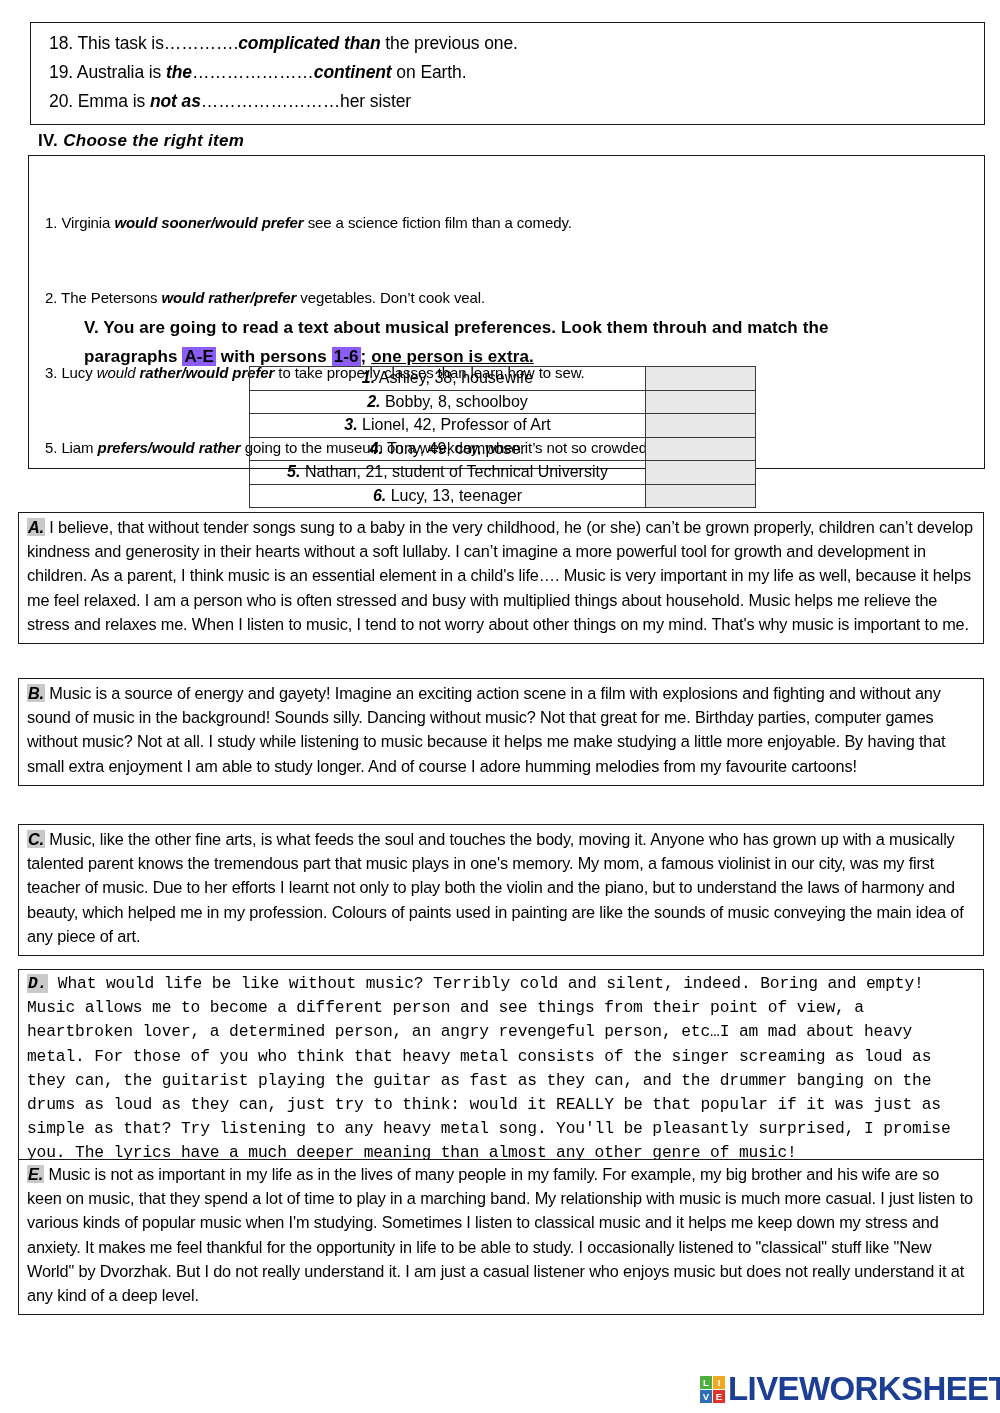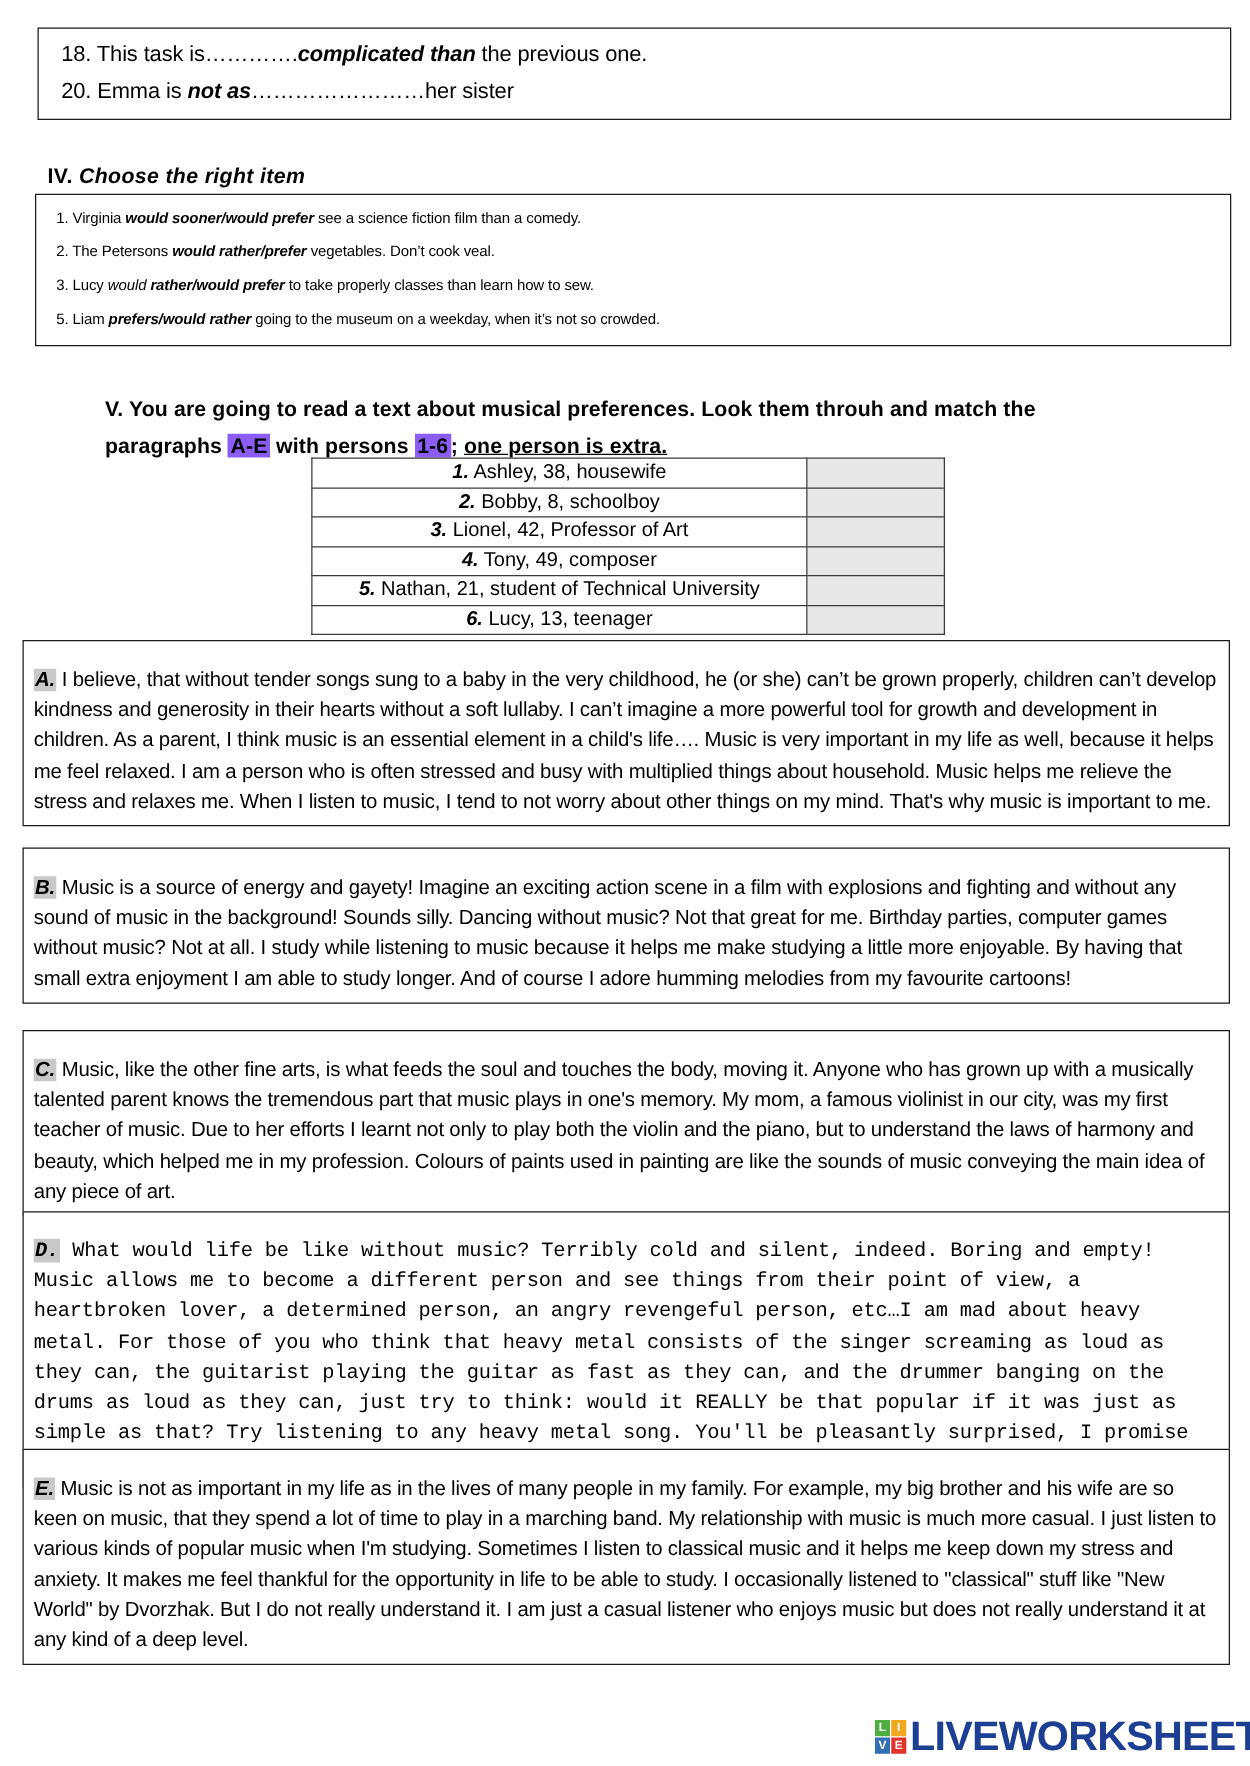--- a/index.html
+++ b/index.html
@@ -59,25 +59,26 @@
   .sec4-title .ital { font-style: italic; }
 
   .sec4-box {
     position: absolute;
     left: 28px;
     top: 155px;
     width: 957px;
     padding: 5px 0 7px 0;
   }
   .sec4-line {
-    font-size: 12px;
+    font-size: 15px;
     line-height: 27px;
     padding-left: 16px;
     white-space: nowrap;
     letter-spacing: -0.1px;
+    margin-top: 48px;
   }
 
   
   .sec5-head {
     position: absolute;
     left: 36px;
     top: 313px;
     width: 930px;
     font-size: 17px;
     font-weight: bold;
@@ -120,21 +121,21 @@
   }
 
   
   .para-box {
     position: absolute;
     left: 18px;
     width: 966px;
     box-sizing: border-box;
     border: 1.5px solid #1a1a1a;
     background: #ffffff;
-    padding: 19px 10px 7px 8px;
+    padding: 2px 10px 7px 8px;
   }
   .para-text {
     font-size: 16.3px;
     line-height: 24.2px;
     text-align: left;
     letter-spacing: -0.15px;
   }
   .para-letter {
     font-weight: bold;
     font-style: italic;
@@ -189,20 +190,24 @@
 <body>
 
 <div class="page">
 
   <div class="box sec3-box">
     <div class="sec3-line">
       <span>18.</span>
       <span>This task is</span><span>………….</span><b><i><span>complicated  than</span></i></b><span> the previous one.</span>
     </div>
     <div class="sec3-line">
+      <span>19.</span>
+      <span>Australia is </span><b><i><span>the</span></i></b><span>…………………</span><b><i><span>continent</span></i></b><span> on Earth.</span>
+    </div>
+    <div class="sec3-line">
       <span>20.</span>
       <span>Emma is </span><b><i><span>not as</span></i></b><span>……………………</span><span>her sister</span>
     </div>
   </div>
 
   <div class="sec4-title">
     <span class="roman">IV.</span>
     <span class="ital">Choose the right item</span>
   </div>
 

